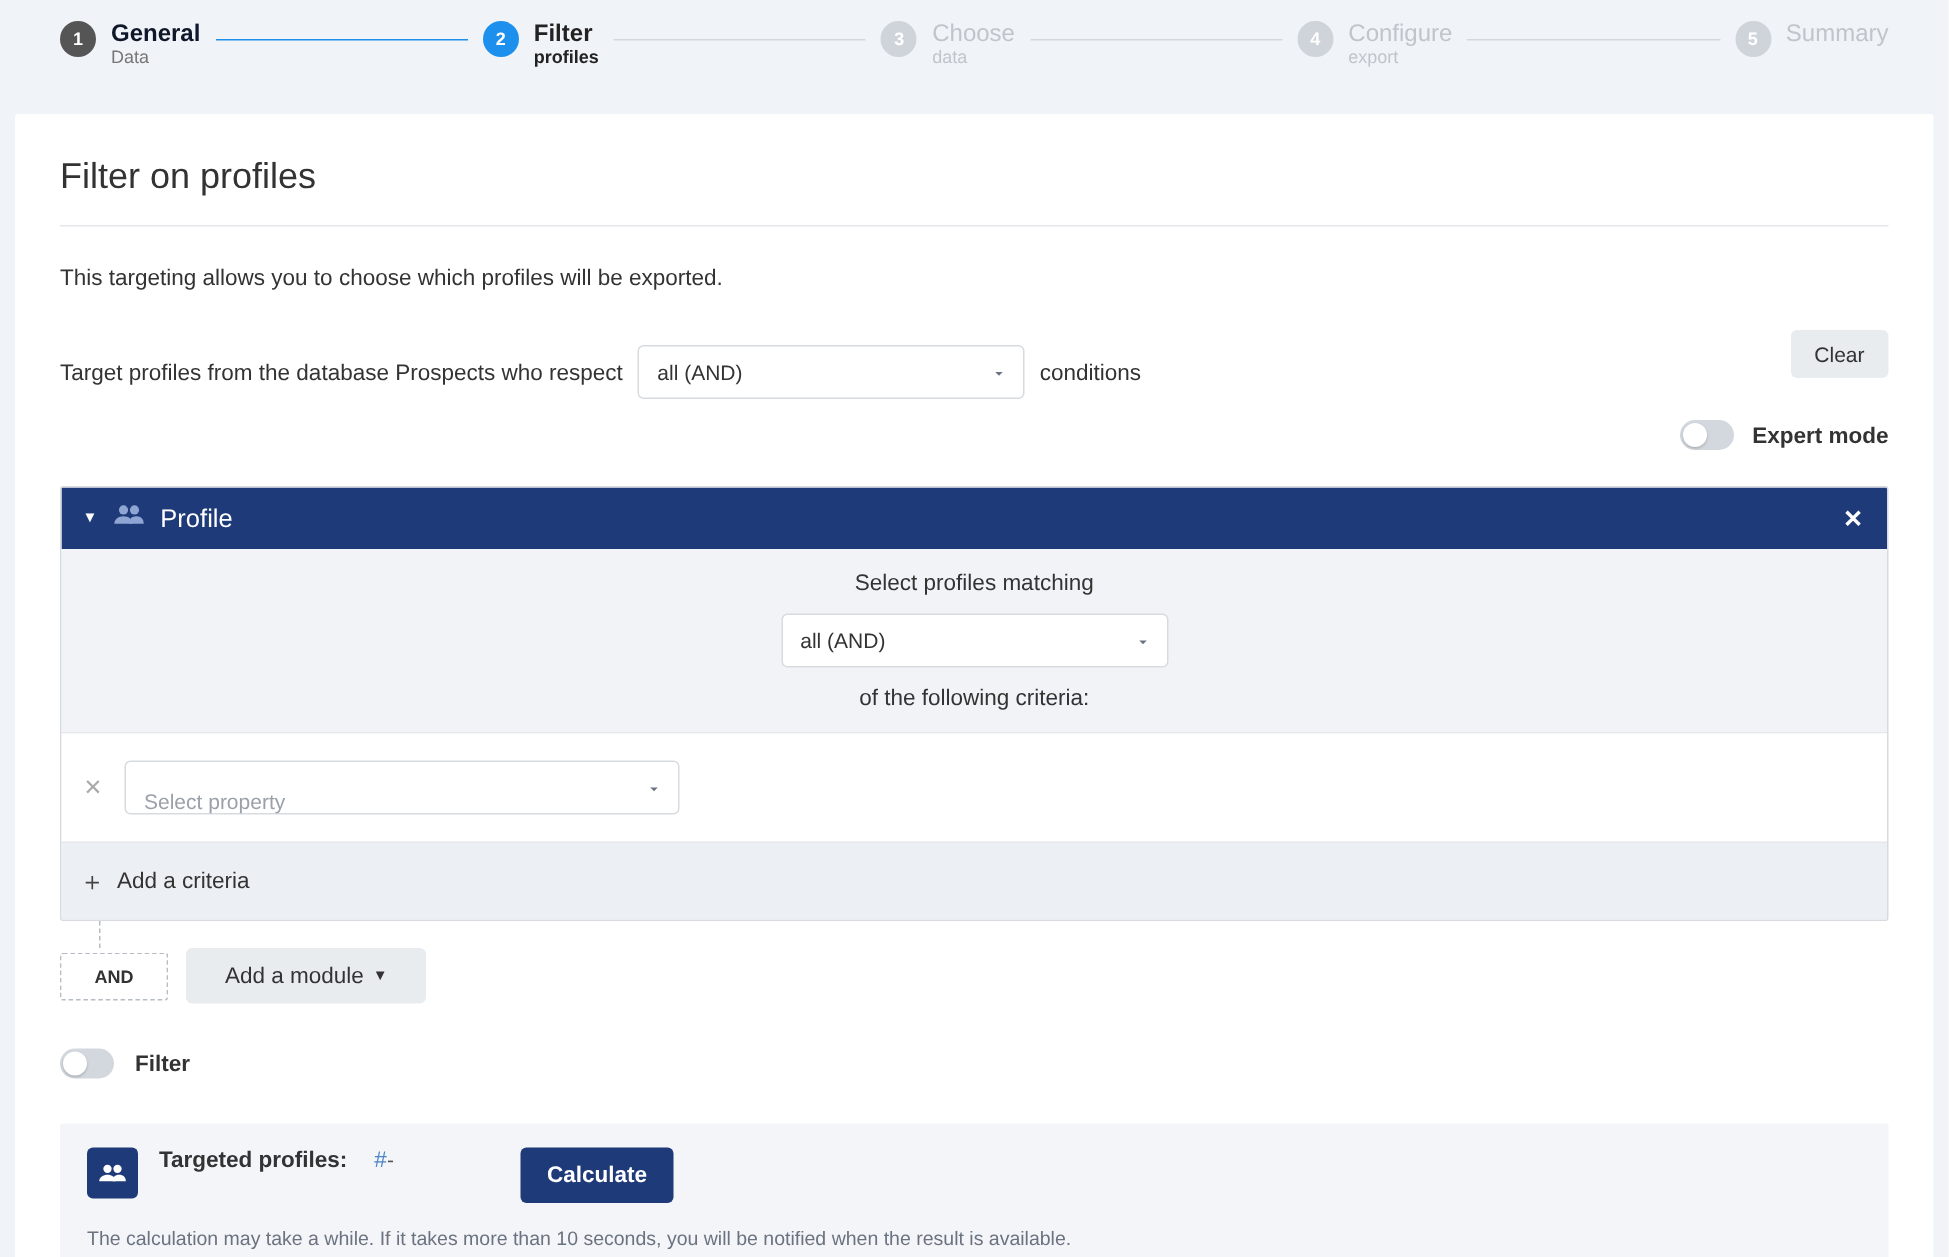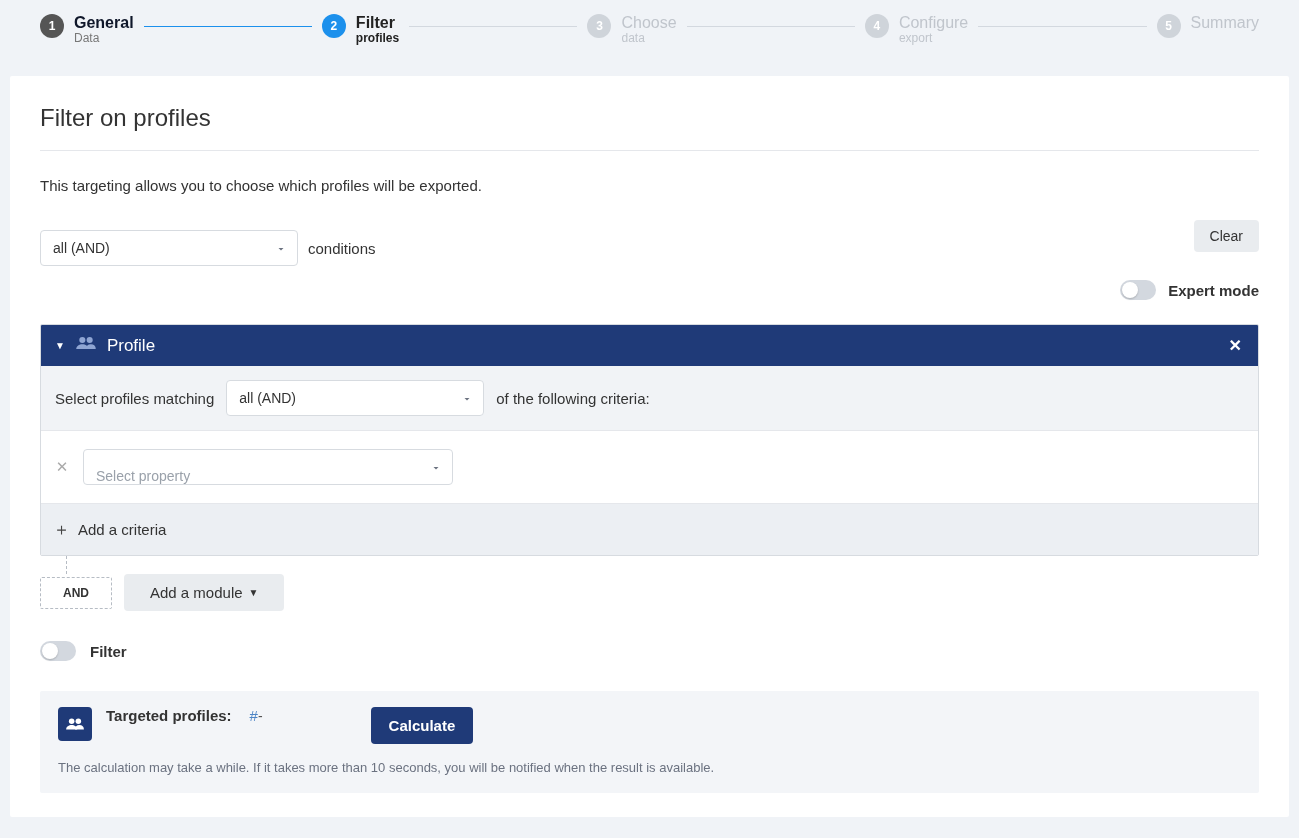--- a/index.html
+++ b/index.html
@@ -87,21 +87,21 @@
     background: #1f3a78; color: #fff; display: flex; align-items: center; gap: 10px;
     padding: 10px 14px; font-size: 17px; font-weight: 500;
   }
   .mod-header .spacer { flex: 1; }
   .close-x { font-size: 16px; font-weight: 700; cursor: pointer; padding: 0 2px; }
   .tri { font-size: 10px; }
   .people-icon svg { width: 22px; height: 16px; fill: #8fa5d3; }
 
   .mod-select-row {
     background: #f1f3f6; padding: 14px 14px; display: flex; align-items: center; gap: 12px;
-    font-size: 15px; border-bottom: 1px solid #e5e7eb;
+    font-size: 15px; border-bottom: 1px solid #e5e7eb; flex-direction: column;
   }
   .mod-criteria-row {
     background: #fff; padding: 18px 14px; display: flex; align-items: center; gap: 14px;
     border-bottom: 1px solid #e5e7eb;
   }
   .remove-x { color: #aaa; font-size: 15px; cursor: pointer; width: 14px; text-align: center; }
   .select.prop { width: 370px; align-items: flex-end; }
   .select .placeholder-text { color: #9aa1aa; }
   .mod-add-row {
     background: #eceff3; padding: 14px 12px; font-size: 15px; color: #333; cursor: pointer;
@@ -130,21 +130,21 @@
   .target-main { display: flex; align-items: flex-start; gap: 14px; }
   .sq-icon {
     width: 34px; height: 34px; background: #1f3a78; border-radius: 4px;
     display: flex; align-items: center; justify-content: center;
   }
   .sq-icon svg { width: 20px; height: 16px; fill: #fff; }
   .tp-label { font-weight: 700; font-size: 15px; }
   .tp-link { color: #4c84c5; text-decoration: none; font-size: 15px; margin-left: 4px; }
   .tp-dash { color: #555; }
   .btn-calc {
-    margin-left: 94px; background: #1f3a78; color: #fff; border: none;
+    margin-left: 70px; background: #1f3a78; color: #fff; border: none;
     padding: 10px 18px; border-radius: 4px; font-size: 15px; font-weight: 600; cursor: pointer;
   }
   .note { margin-top: 16px; font-size: 13px; color: #6b7280; }
 
   
   .footer {
     margin: 0 10px 18px; display: flex; justify-content: space-between;
     padding: 12px 10px 0;
   }
 </style>
@@ -198,20 +198,21 @@
   <div class="card">
     <h1 class="page-title">Filter on profiles</h1>
     <hr class="hr">
     <p class="desc">This targeting allows you to choose which profiles will be exported.</p>
 
     <div class="topbar">
       <button class="btn-clear">Clear</button>
     </div>
 
     <div class="target-row">
+      <span>Target profiles from the database Prospects who respect</span>
       <div class="select wide">
         <span>all (AND)</span>
         <span class="chev">
           <svg viewBox="0 0 24 24">
               <path d="M7 10l5 5 5-5z"></path>
             </svg>
         </span>
       </div>
       <span>conditions</span>
     </div>

